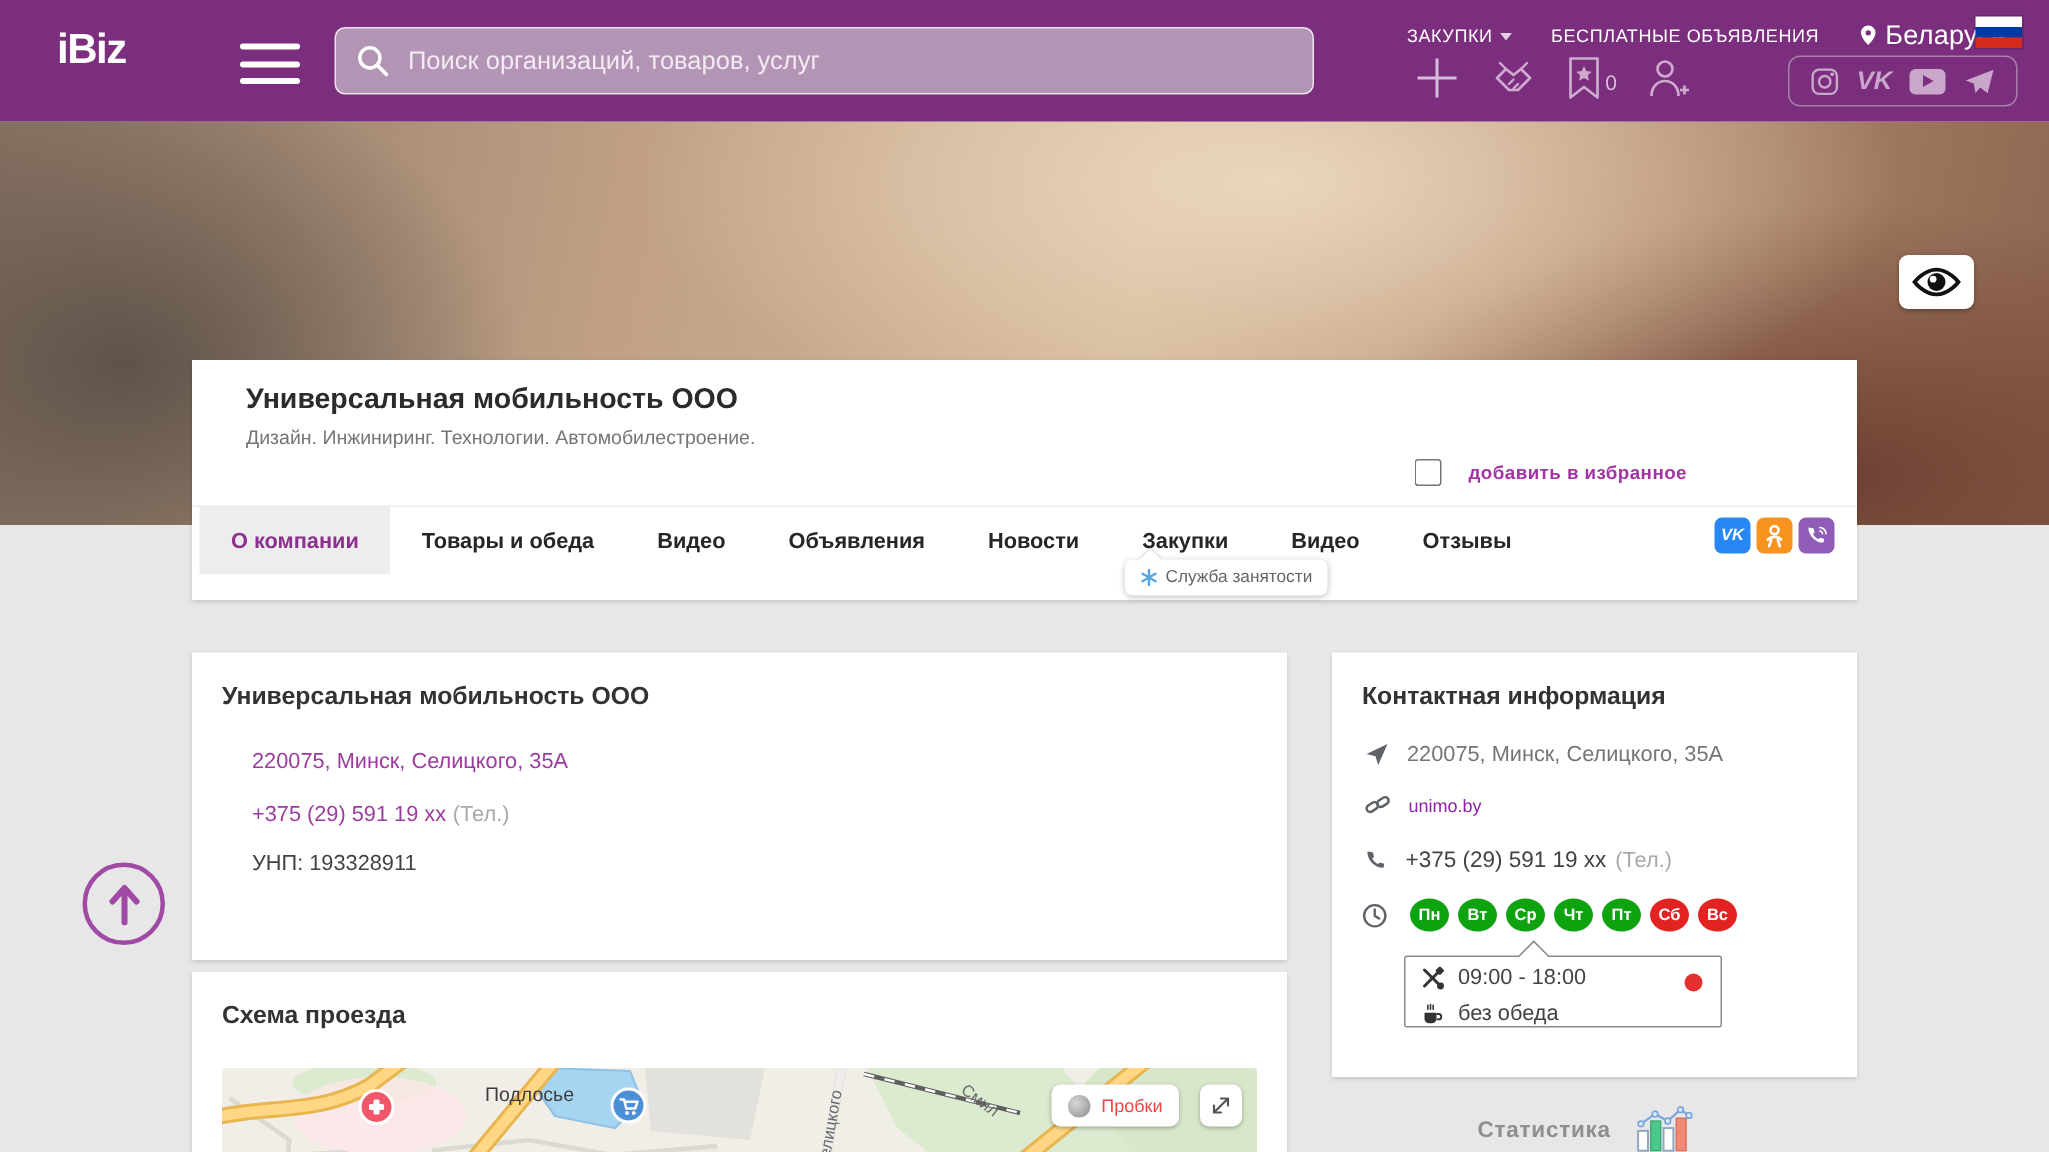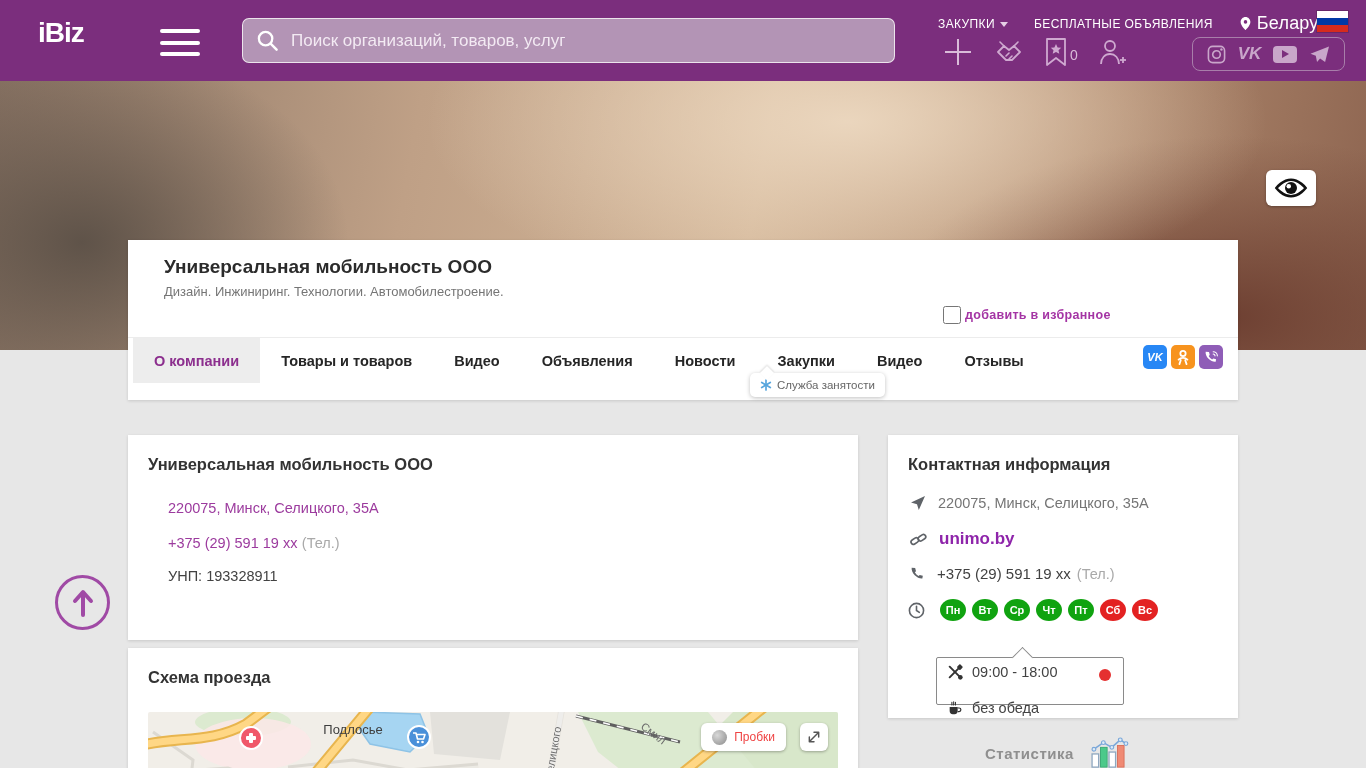--- a/index.html
+++ b/index.html
@@ -5,21 +5,21 @@
   *{margin:0;padding:0;box-sizing:border-box}
   html,body{width:1366px;height:768px;overflow:hidden}
   body{font-family:"Liberation Sans",sans-serif;background:#e7e7e7}
   .page{position:relative;width:1366px;height:768px;overflow:hidden}
 
   
   .topbar{position:absolute;left:0;top:0;width:1366px;height:81px;background:#7b2e7d;z-index:30}
   .logo{position:absolute;left:38px;top:17px;font-size:28px;font-weight:bold;color:#fff;letter-spacing:-1px;cursor:pointer}
   .hamburger{position:absolute;left:160px;top:29px;width:40px;height:27px;cursor:pointer;display:flex;flex-direction:column;justify-content:space-between}
   .hamburger span{display:block;height:4px;background:#fff;border-radius:2px}
-  .searchwrap{position:absolute;left:242px;top:18px;width:653px;height:45px}
+  .searchwrap{position:absolute;left:223px;top:18px;width:653px;height:45px}
   .searchwrap input{width:100%;height:100%;background:#b394b5;border:1px solid rgba(255,255,255,.75);border-radius:7px;padding:0 14px 0 48px;font-size:17px;color:#fff;outline:none;font-family:"Liberation Sans",sans-serif}
   .searchwrap input::placeholder{color:#f3eaf3;opacity:1}
   .search-ic{position:absolute;left:14px;top:11px;width:23px;height:23px}
   .topnav{position:absolute;top:13px;left:938px;display:flex;align-items:center;gap:26px;color:#fff;font-size:12px;letter-spacing:.4px}
   .topnav .lnk{cursor:pointer;display:flex;align-items:center;gap:5px;white-space:nowrap}
   .caret{width:0;height:0;border-left:4px solid transparent;border-right:4px solid transparent;border-top:5px solid #e6cfe6;margin-top:2px}
   .region{display:flex;align-items:center;gap:4px;font-size:18px;letter-spacing:.2px}
   .flag{position:absolute;left:1317px;top:11px;width:31px;height:21px;cursor:pointer;box-shadow:0 0 0 1px rgba(0,0,0,.15)}
   .flag div{height:7px}
   .flag .fw{background:#fff}.flag .fb{background:#0039a6}.flag .fr{background:#d52b1e}
@@ -38,21 +38,21 @@
       radial-gradient(ellipse 520px 280px at 90% 88%, #6e4032 0%, rgba(110,64,50,0) 65%),
       radial-gradient(ellipse 430px 320px at 6% 60%, #5f5349 0%, rgba(95,83,73,0) 62%),
       linear-gradient(100deg,#8a7464 0%,#bfa086 30%,#d3b698 55%,#b08a6e 78%,#8d6450 100%);}
   .eye-btn{position:absolute;left:1266px;top:89px;width:50px;height:36px;background:#fff;border-radius:6px;display:flex;align-items:center;justify-content:center;cursor:pointer;box-shadow:0 1px 3px rgba(0,0,0,.3)}
 
   
   .card{position:absolute;background:#fff;box-shadow:0 1px 3px rgba(0,0,0,.14)}
   .company-card{left:128px;top:240px;width:1110px;height:160px;z-index:5}
   .c-title{position:absolute;left:36px;top:16px;font-size:19px;font-weight:bold;color:#2b2b2b}
   .c-sub{position:absolute;left:36px;top:44px;font-size:13px;color:#757575}
-  .favwrap{position:absolute;left:815px;top:66px;display:flex;align-items:center;gap:4px;cursor:pointer}
+  .favwrap{position:absolute;left:815px;top:66px;display:flex;align-items:center;gap:18px;cursor:pointer}
   .favwrap input{width:18px;height:18px;accent-color:#9c3b9e;cursor:pointer}
   .favlabel{color:#a434a4;font-weight:bold;font-size:12.5px;letter-spacing:.3px}
   .tabsrow{position:absolute;left:0;top:97px;width:1110px;height:46px;border-top:1px solid #ececec;display:flex;align-items:stretch;padding-left:5px}
   .tab{display:flex;align-items:center;padding:0 21px;font-size:14.5px;font-weight:bold;color:#262626;cursor:pointer;white-space:nowrap}
   .tab.active{background:#ededed;color:#8c2f8e}
   .mini-socials{position:absolute;left:1015px;top:105px;display:flex;gap:4px}
   .msoc{width:24px;height:24px;border-radius:5px;display:flex;align-items:center;justify-content:center;cursor:pointer;color:#fff}
   .msoc.vk{background:#2787f5;font-weight:bold;font-size:11px;font-style:italic}
   .msoc.ok{background:#f7931e}
   .msoc.viber{background:#8f5db7}
@@ -72,26 +72,26 @@
   .mapbox{position:absolute;left:20px;top:64px;width:690px;height:200px;overflow:hidden;border-radius:2px}
   .map-btns{position:absolute;top:11px;right:10px;display:flex;gap:14px;z-index:4}
   .traffic-btn{height:28px;background:#fff;border-radius:6px;box-shadow:0 1px 3px rgba(0,0,0,.3);display:flex;align-items:center;gap:7px;padding:0 11px;cursor:pointer}
   .traffic-btn span{font-size:12px;color:#ef4444}
   .tl-circle{width:15px;height:15px;border-radius:50%;background:radial-gradient(circle at 35% 35%,#d8d8d8,#8a8a8a)}
   .expand-btn{width:28px;height:28px;background:#fff;border-radius:6px;box-shadow:0 1px 3px rgba(0,0,0,.3);display:flex;align-items:center;justify-content:center;cursor:pointer}
 
   .contact-card{left:888px;top:435px;width:350px;height:283px}
   .crow{position:absolute;left:22px;display:flex;align-items:center;gap:12px}
   .crow .txt{font-size:14.5px;color:#757575}
-  .site-link{color:#8e24aa;font-weight:bold;font-size:17px;cursor:pointer;text-decoration:none}
+  .site-link{color:#8e24aa;font-weight:normal;font-size:12px;cursor:pointer;text-decoration:none}
   .phone-dark{font-size:15px;color:#424242}
   .day{width:26px;height:22px;border-radius:50%;color:#fff;font-size:11px;font-weight:bold;display:flex;align-items:center;justify-content:center;cursor:pointer}
   .day-open{background:#10a310}
   .day-closed{background:#e32222}
-  .hoursbox{position:absolute;left:48px;top:222px;width:188px;height:48px;border:1px solid #8a8a8a;background:#fff;border-radius:2px;padding:4px 12px 4px 10px}
+  .hoursbox{position:absolute;left:48px;top:202px;width:212px;height:48px;border:1px solid #8a8a8a;background:#fff;border-radius:2px;padding:4px 12px 4px 10px}
   .hoursbox:before{content:"";position:absolute;left:78px;top:-8px;width:14px;height:14px;background:#fff;border-left:1px solid #8a8a8a;border-top:1px solid #8a8a8a;transform:rotate(45deg)}
   .hrow{display:flex;align-items:center;gap:9px;height:20px}
   .hrow .htxt{font-size:14.5px;color:#424242}
   .reddot{position:absolute;right:12px;top:11px;width:12px;height:12px;border-radius:50%;background:#e53030}
 
   .stats{position:absolute;left:985px;top:737px;display:flex;align-items:center;gap:14px;cursor:pointer}
   .stats span{font-size:15px;font-weight:bold;color:#8f8f8f;letter-spacing:.5px}
 
   .scrolltop{position:absolute;left:55px;top:575px;width:55px;height:55px;border:3px solid #a04aa5;border-radius:50%;display:flex;align-items:center;justify-content:center;cursor:pointer;z-index:10}
 
@@ -194,21 +194,21 @@
 
   <div class="card company-card">
     <div class="c-title">Универсальная мобильность ООО</div>
     <div class="c-sub">Дизайн. Инжиниринг. Технологии. Автомобилестроение.</div>
     <label class="favwrap">
       <input type="checkbox" style="">
       <span class="favlabel">добавить в избранное</span>
     </label>
     <div class="tabsrow">
       <div class="tab active">О компании</div>
-      <div class="tab">Товары и товаров</div>
+      <div class="tab">Товары и обеда</div>
       <div class="tab">Видео</div>
       <div class="tab">Объявления</div>
       <div class="tab">Новости</div>
       <div class="tab">Закупки</div>
       <div class="tab">Видео</div>
       <div class="tab">Отзывы</div>
     </div>
     <div class="mini-socials">
       <div class="msoc vk">VK</div>
       <div class="msoc ok">
@@ -356,21 +356,21 @@
         <svg width="16" height="16" viewBox="0 0 18 18">
             <g stroke="#333" stroke-width="2.2" stroke-linecap="round">
               <line x1="3" y1="15" x2="15" y2="3"></line>
               <line x1="3" y1="3" x2="15" y2="15"></line>
             </g>
             <rect x="12" y="1" width="5" height="5" rx="1" transform="rotate(45 14.5 3.5)" fill="#333"></rect>
             <circle cx="15" cy="15" r="2.6" fill="#333"></circle>
           </svg>
         <span class="htxt">09:00 - 18:00</span>
       </div>
-      <div class="hrow" style="margin-top:16px">
+      <div class="hrow" style="margin-top:4px">
         <svg width="16" height="16" viewBox="0 0 18 18">
             <path d="M3 8h9v4.5A3.5 3.5 0 0 1 8.5 16h-2A3.5 3.5 0 0 1 3 12.5z" fill="#333"></path>
             <path d="M12 9h1.6a2 2 0 0 1 0 4H12" stroke="#333" stroke-width="1.4" fill="none"></path>
             <g stroke="#333" stroke-width="1.2" stroke-linecap="round">
               <path d="M5.5 2.5v3M7.5 2v3.5M9.5 2.5v3"></path>
             </g>
           </svg>
         <span class="htxt">без обеда</span>
       </div>
       <i class="reddot"></i>

